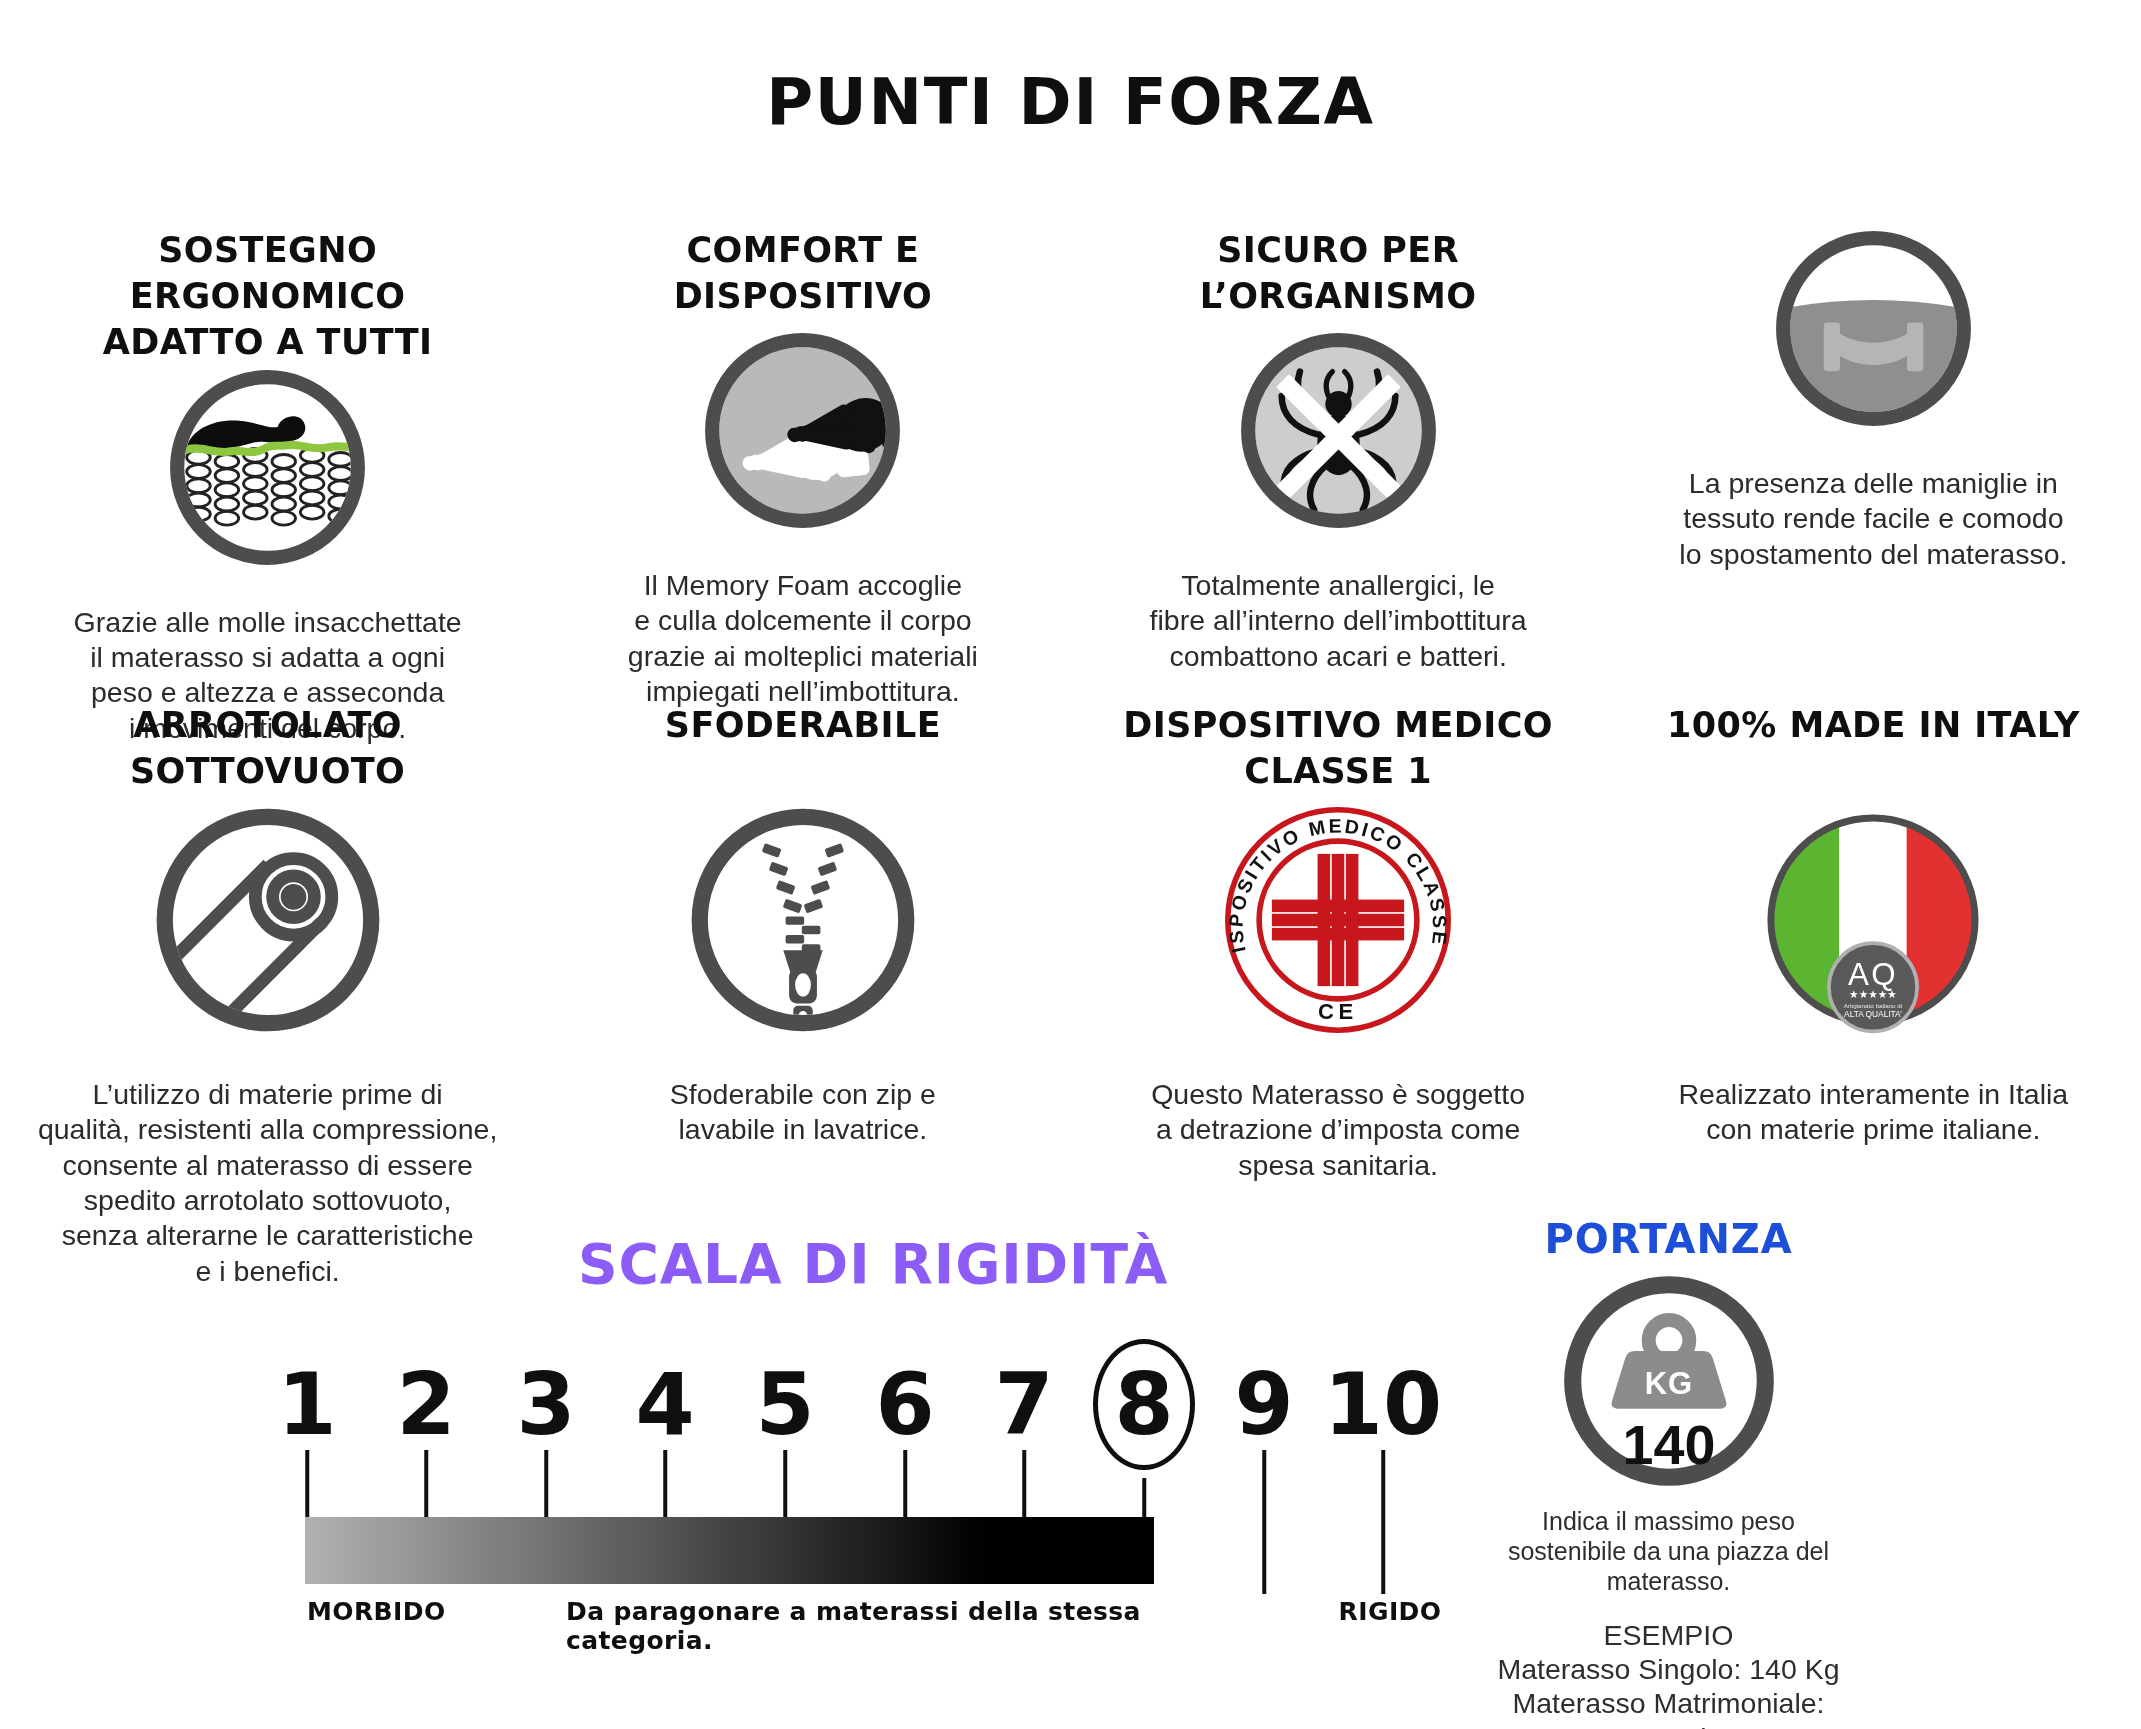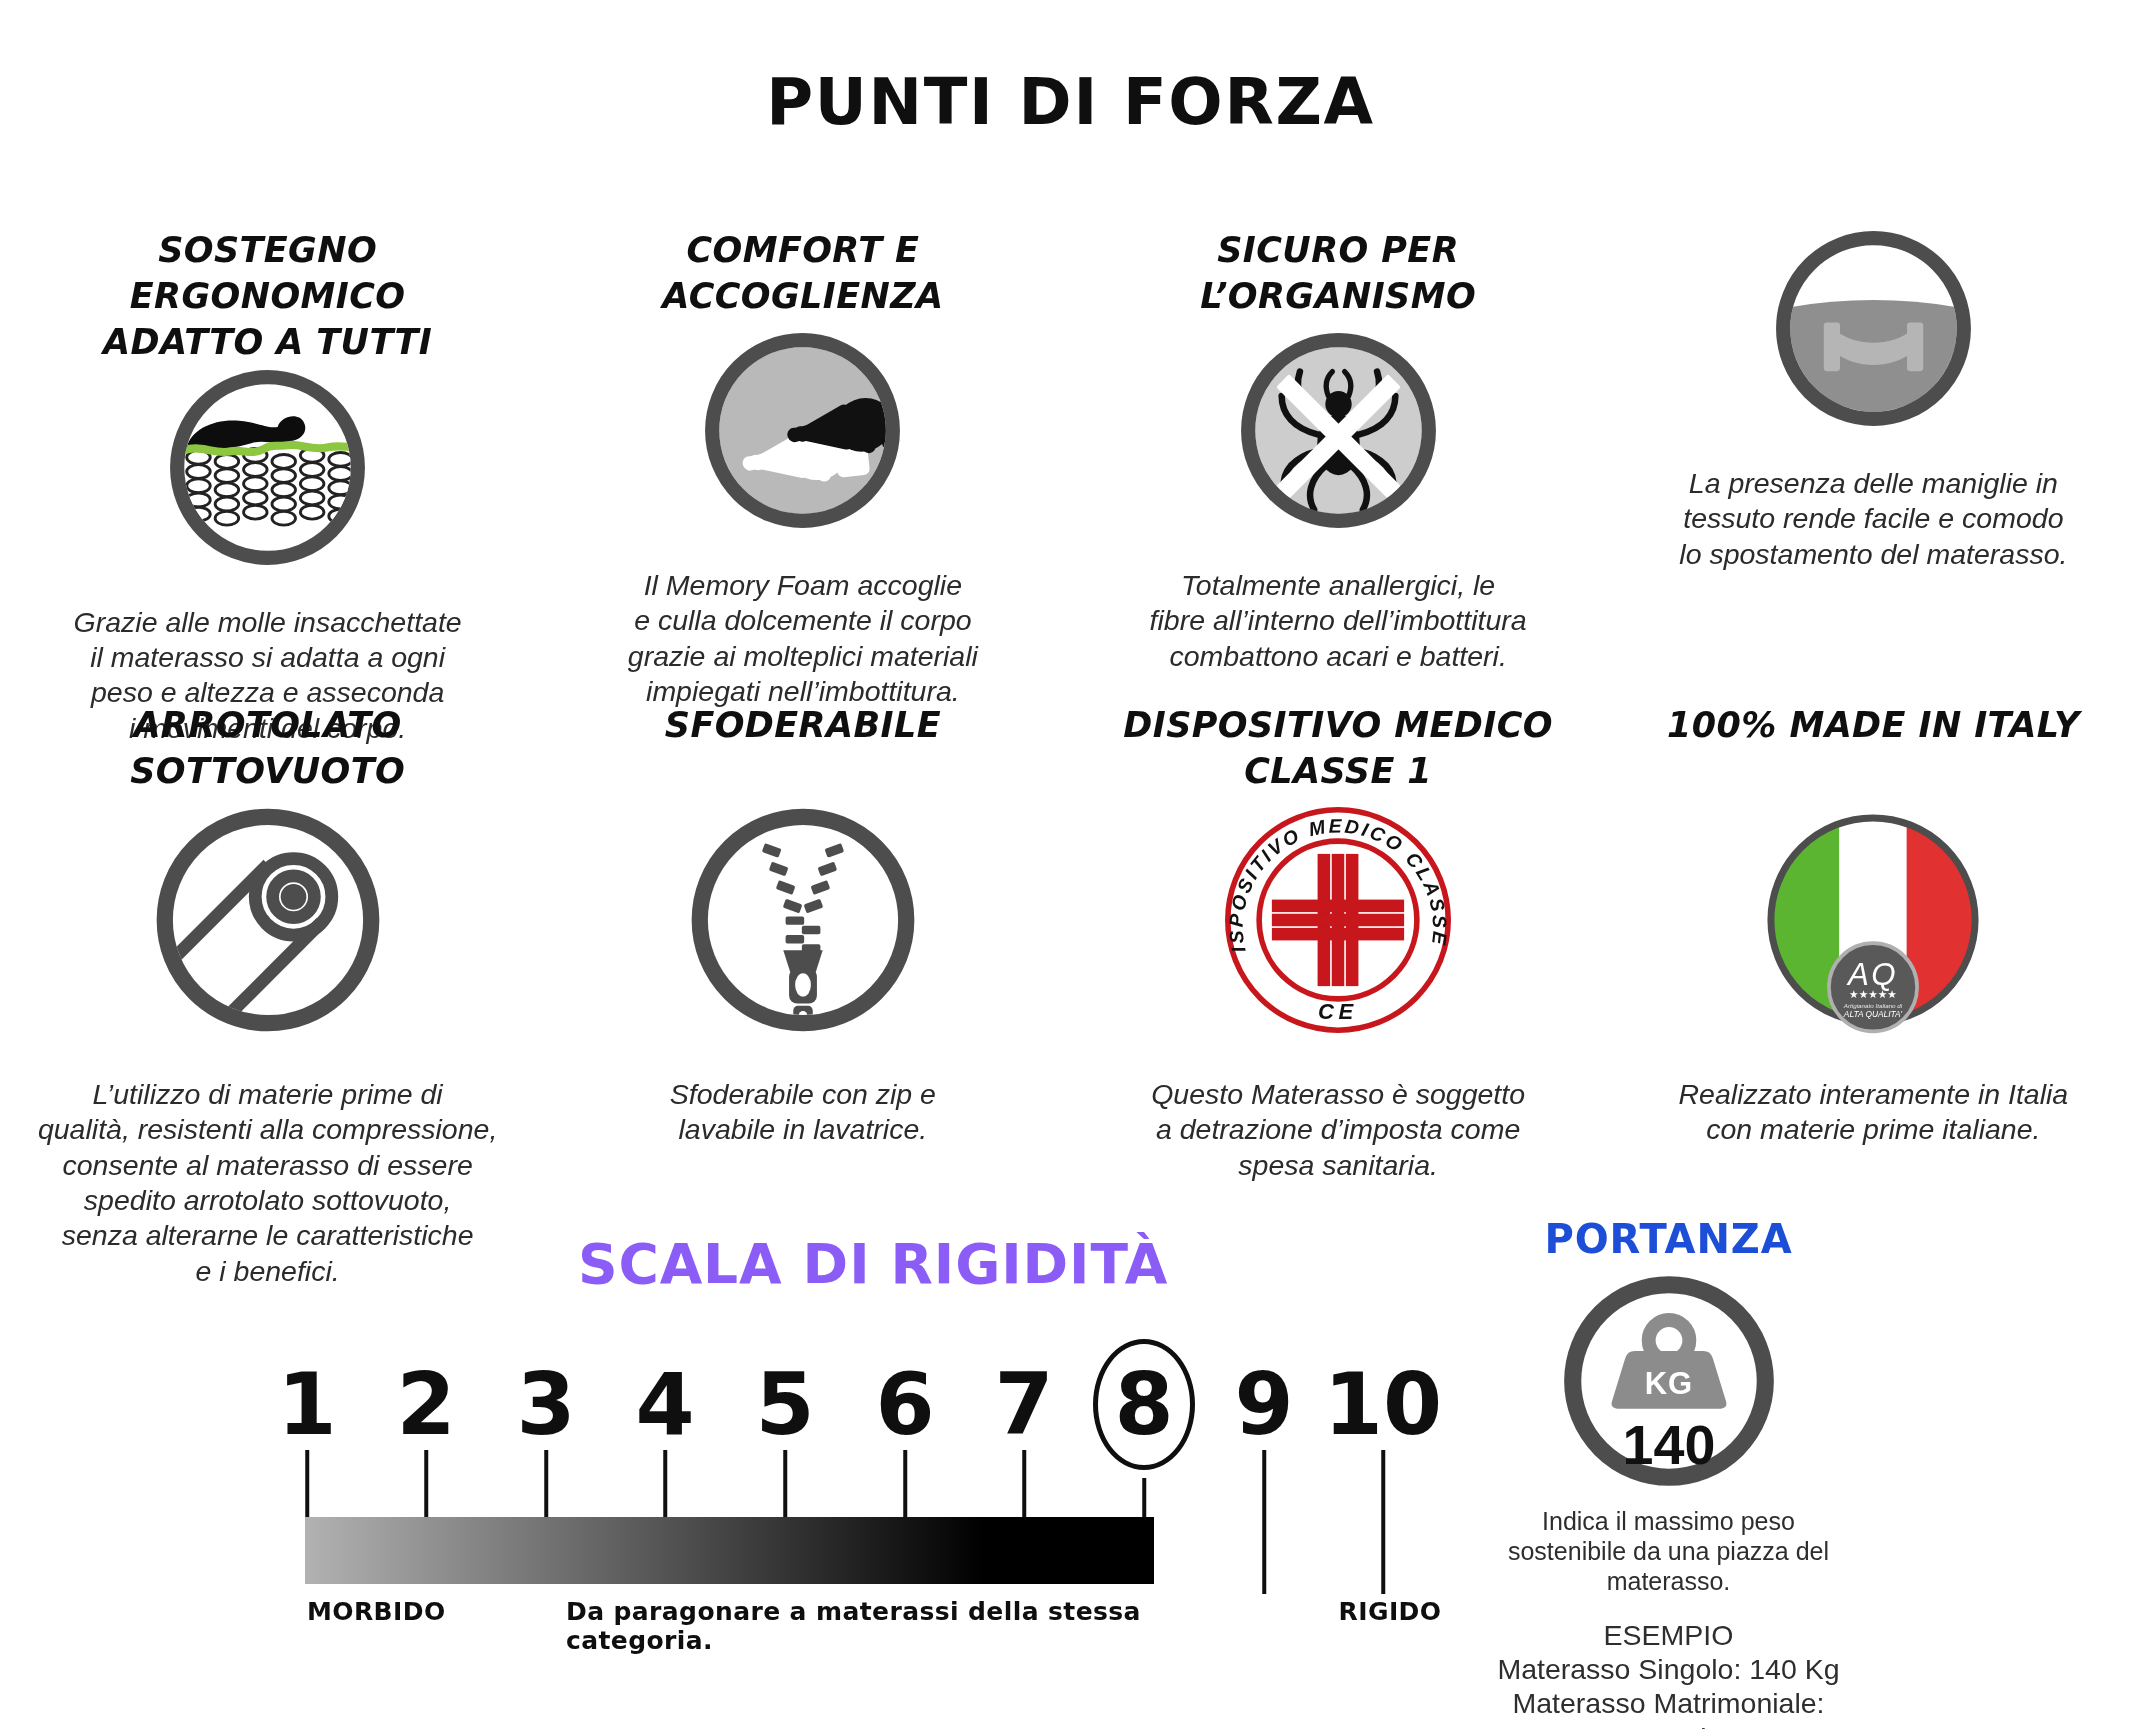--- a/index.html
+++ b/index.html
@@ -9,21 +9,21 @@
   .page-title{position:absolute;top:22.5px;left:0;width:2141px;text-align:center;
     font-family:"DejaVu Sans",sans-serif;font-weight:bold;font-size:64px;
     letter-spacing:1.7px;color:#0f0f0f;}
 
   .features-row{position:absolute;left:0;width:2141px;display:grid;
     grid-template-columns:repeat(4,1fr);}
   #row1{top:227px;}
   #row2{top:702px;}
 
   .feature{display:flex;flex-direction:column;align-items:center;text-align:center;
-    padding:0 22.5px;font-style:italic;}
+    padding:0 22.5px;}
   .feature-title{font-family:"DejaVu Sans",sans-serif;font-weight:bold;
     font-size:35px;line-height:1.32;letter-spacing:0.4px;color:#0f0f0f;
     white-space:pre-line;min-height:102px;}
   .icon-wrap{display:flex;align-items:flex-start;justify-content:center;}
   #row1 .icon-wrap{height:218px;}
   #row2 .icon-wrap{height:252px;}
   #row1 .icon-wrap svg{width:203px;height:203px;}
   #row2 .icon-wrap svg{width:232px;height:232px;}
   .feature-desc{margin-top:21px;font-size:28.5px;line-height:1.24;color:#2b2b2b;
     white-space:pre-line;}
@@ -127,21 +127,21 @@
         </g>
       </svg>
     </div>
     <div class="feature-desc">Grazie alle molle insacchettate
 il materasso si adatta a ogni
 peso e altezza e asseconda
 i movimenti del corpo.</div>
   </div>
 
   <div class="feature">
-    <div class="feature-title">COMFORT E ACCOGLIENZA</div>
+    <div class="feature-title">COMFORT E DISPOSITIVO</div>
     <div class="icon-wrap">
       <svg viewBox="0 0 100 100">
         <defs>
           <clipPath id="cl2">
               <circle cx="50" cy="50" r="41"></circle>
             </clipPath>
           <rect id="fing" x="-30" y="-3.3" width="30" height="6.6" rx="3.3"></rect>
           <rect id="thmb" x="-20" y="-3.3" width="20" height="6.6" rx="3.3"></rect>
         </defs>
         <circle cx="50" cy="50" r="41" fill="#b9b9b9"></circle>

